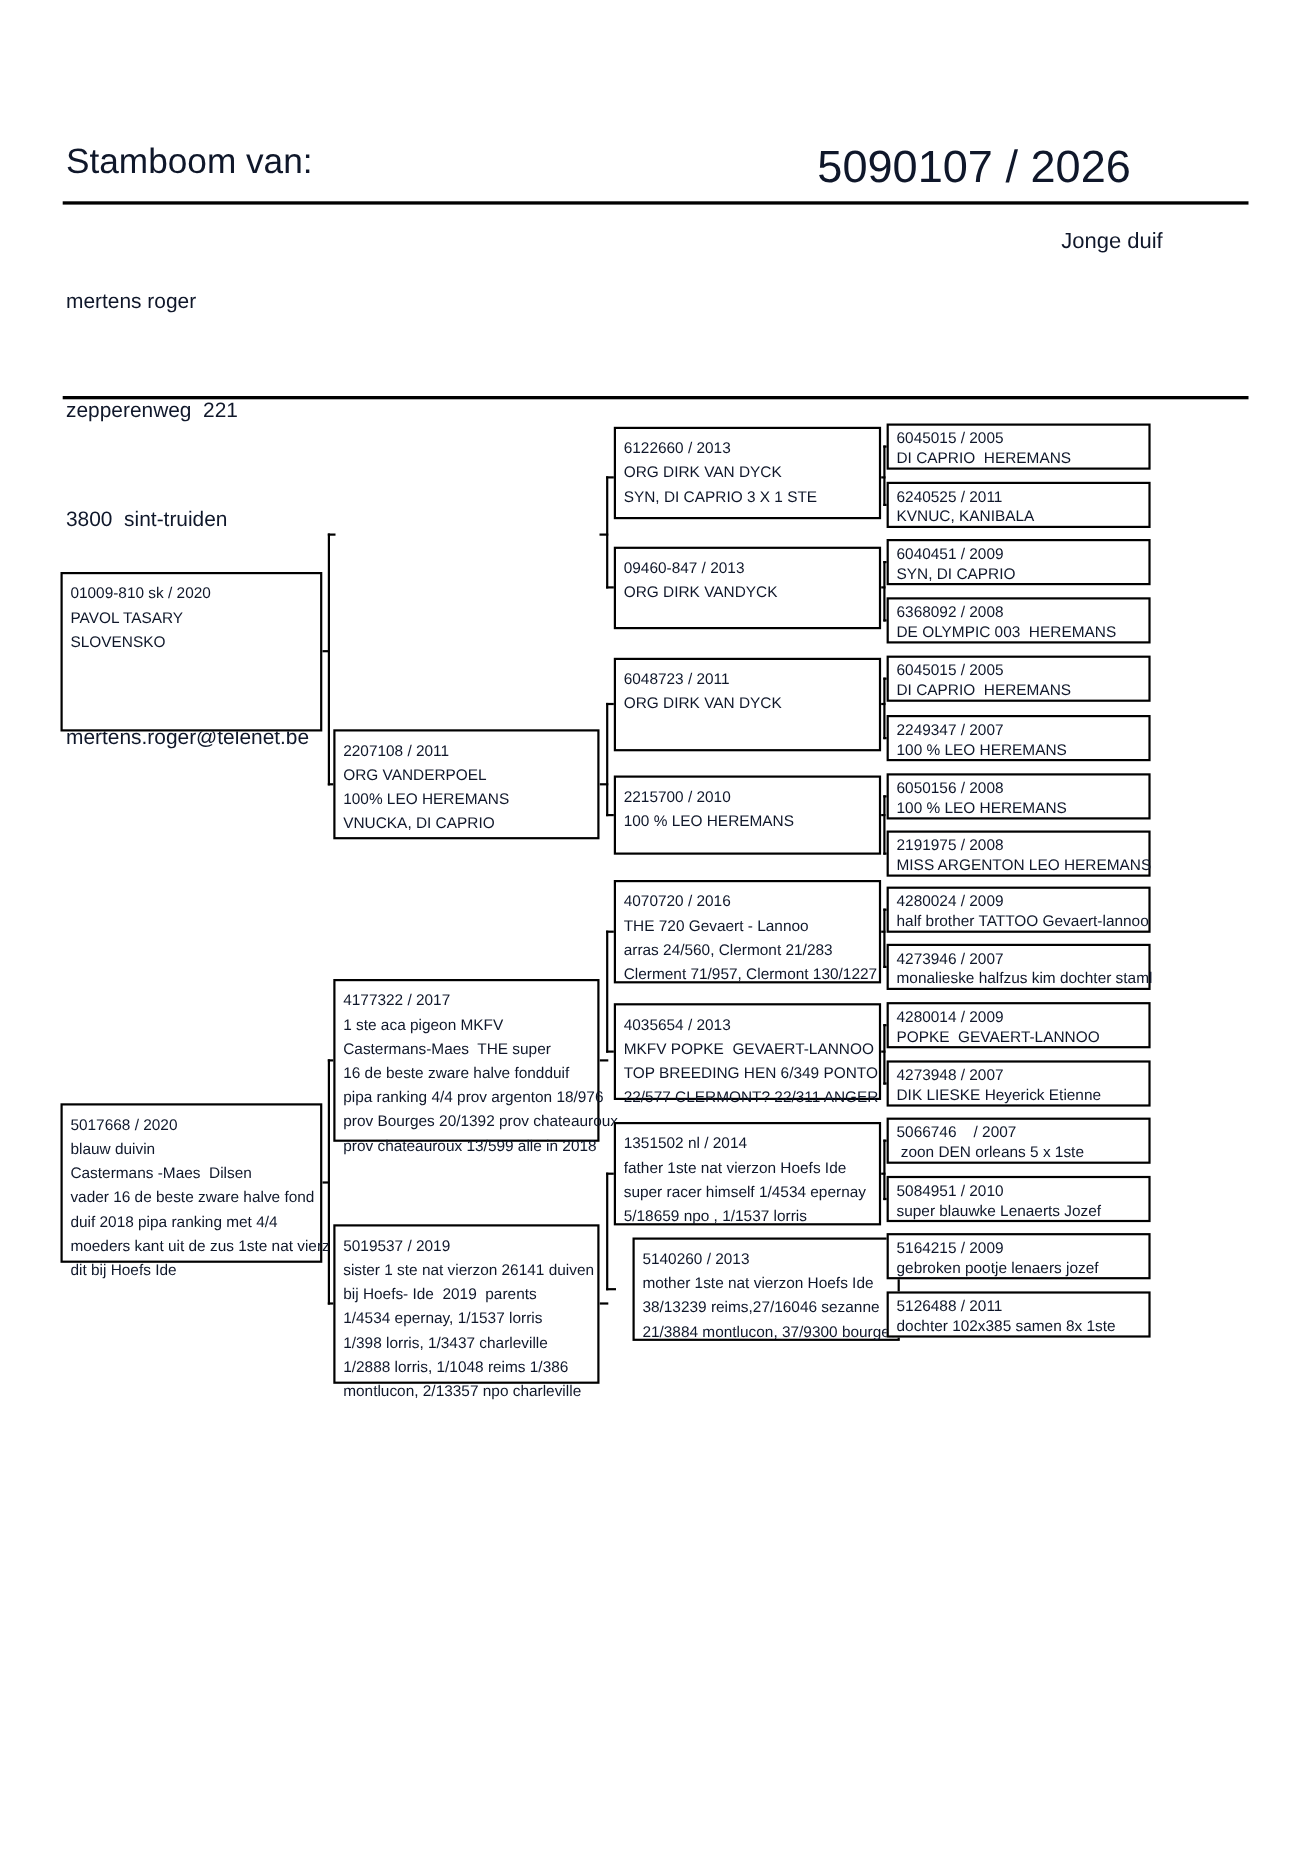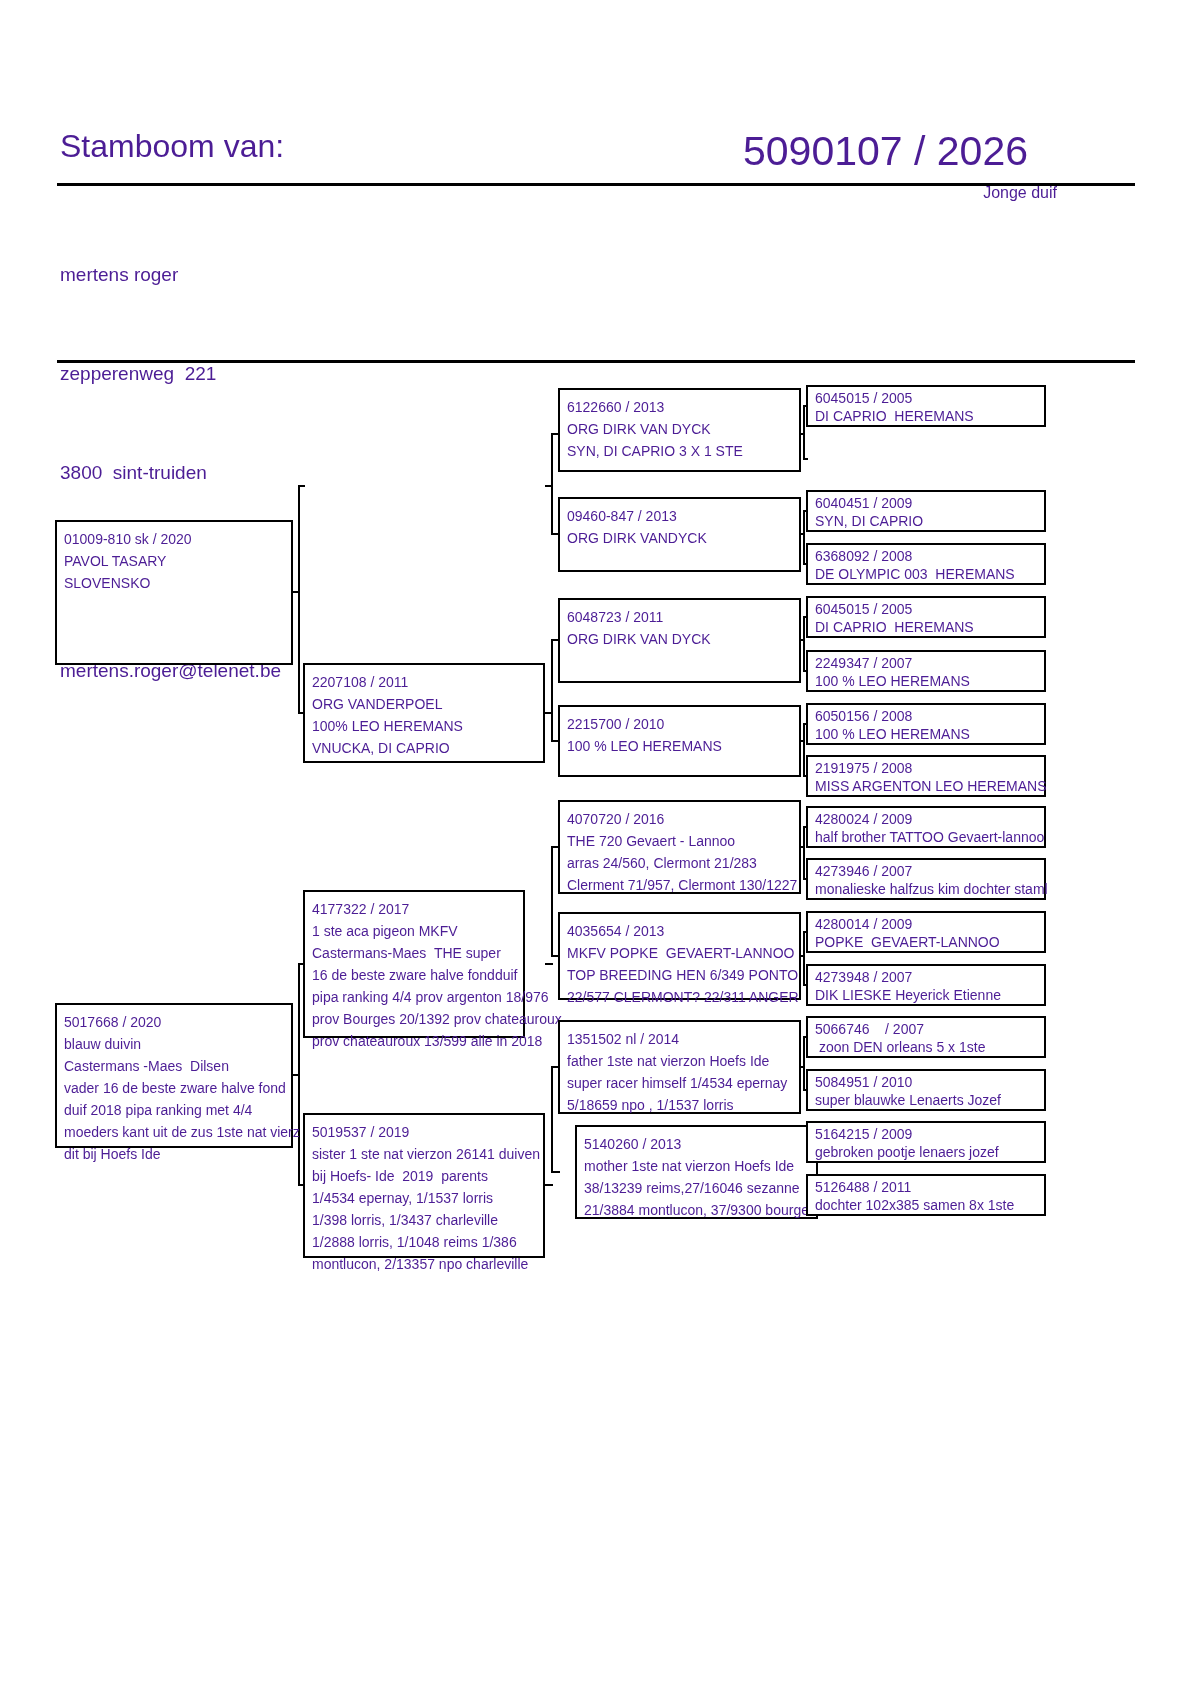--- a/index.html
+++ b/index.html
@@ -3,42 +3,42 @@
 <meta charset="utf-8">
 <style>
   html,body{margin:0;padding:0;background:#ffffff;}
   .page{
     position:relative;
     width:1190px;
     height:1683px;
     background:#ffffff;
     overflow:hidden;
     font-family:"Liberation Sans","DejaVu Sans",sans-serif;
-    color:#4c1d95;
+    color:#0f172a;
   }
   .title{
     position:absolute;left:60px;top:128px;
     font-size:32px;letter-spacing:0px;
   }
   .ring{
     position:absolute;top:128px;right:162px;
     font-size:41px;
   }
   .rule{
     position:absolute;left:57px;width:1078px;height:3px;background:#000;
   }
   .rule1{top:183px;}
   .rule2{top:360px;}
   .owner{
     position:absolute;left:60px;top:192px;
     font-size:19px;line-height:33px;white-space:pre;
   }
   .jonge{
-    position:absolute;top:184px;right:133px;
-    font-size:16px;
+    position:absolute;top:208px;right:133px;
+    font-size:20px;
   }
   .tree{position:absolute;left:0;top:0;width:1190px;height:1683px;}
   .pbox{
     position:absolute;
     box-sizing:border-box;
     background:#ffffff;
     border:2px solid #000;
     padding:6px 0 0 7px;
     font-size:14px;
     line-height:22px;
@@ -136,21 +136,21 @@
         <div class="line">duif 2018 pipa ranking met 4/4</div>
         <div class="line">moeders kant uit de zus 1ste nat vierz</div>
         <div class="line">dit bij Hoefs Ide</div>
       </div>
       <div class="pbox" style="left: 303px; top: 663px; width: 242px; height: 100px;">
         <div class="line">2207108 / 2011</div>
         <div class="line">ORG VANDERPOEL</div>
         <div class="line">100% LEO HEREMANS</div>
         <div class="line">VNUCKA, DI CAPRIO</div>
       </div>
-      <div class="pbox" style="left: 303px; top: 890px; width: 222px; height: 148px;">
+      <div class="pbox" style="left: 303px; top: 890px; width: 242px; height: 148px;">
         <div class="line">4177322 / 2017</div>
         <div class="line">1 ste aca pigeon MKFV</div>
         <div class="line">Castermans-Maes  THE super</div>
         <div class="line">16 de beste zware halve fondduif</div>
         <div class="line">pipa ranking 4/4 prov argenton 18/976</div>
         <div class="line">prov Bourges 20/1392 prov chateauroux</div>
         <div class="line">prov chateauroux 13/599 alle in 2018</div>
       </div>
       <div class="pbox" style="left: 303px; top: 1113px; width: 242px; height: 145px;">
         <div class="line">5019537 / 2019</div>
@@ -199,20 +199,24 @@
       <div class="pbox" style="left: 558px; top: 1125px; width: 243px; height: 94px; margin-left: 17px;">
         <div class="line">5140260 / 2013</div>
         <div class="line">mother 1ste nat vierzon Hoefs Ide</div>
         <div class="line">38/13239 reims,27/16046 sezanne</div>
         <div class="line">21/3884 montlucon, 37/9300 bourges</div>
       </div>
       <div class="pbox gen4" style="left: 806px; top: 385px; width: 240px; height: 42px;">
         <div class="line">6045015 / 2005</div>
         <div class="line">DI CAPRIO  HEREMANS</div>
       </div>
+      <div class="pbox gen4" style="left: 806px; top: 438px; width: 240px; height: 42px;">
+        <div class="line">6240525 / 2011</div>
+        <div class="line">KVNUC, KANIBALA</div>
+      </div>
       <div class="pbox gen4" style="left: 806px; top: 490px; width: 240px; height: 42px;">
         <div class="line">6040451 / 2009</div>
         <div class="line">SYN, DI CAPRIO</div>
       </div>
       <div class="pbox gen4" style="left: 806px; top: 543px; width: 240px; height: 42px;">
         <div class="line">6368092 / 2008</div>
         <div class="line">DE OLYMPIC 003  HEREMANS</div>
       </div>
       <div class="pbox gen4" style="left: 806px; top: 596px; width: 240px; height: 42px;">
         <div class="line">6045015 / 2005</div>

